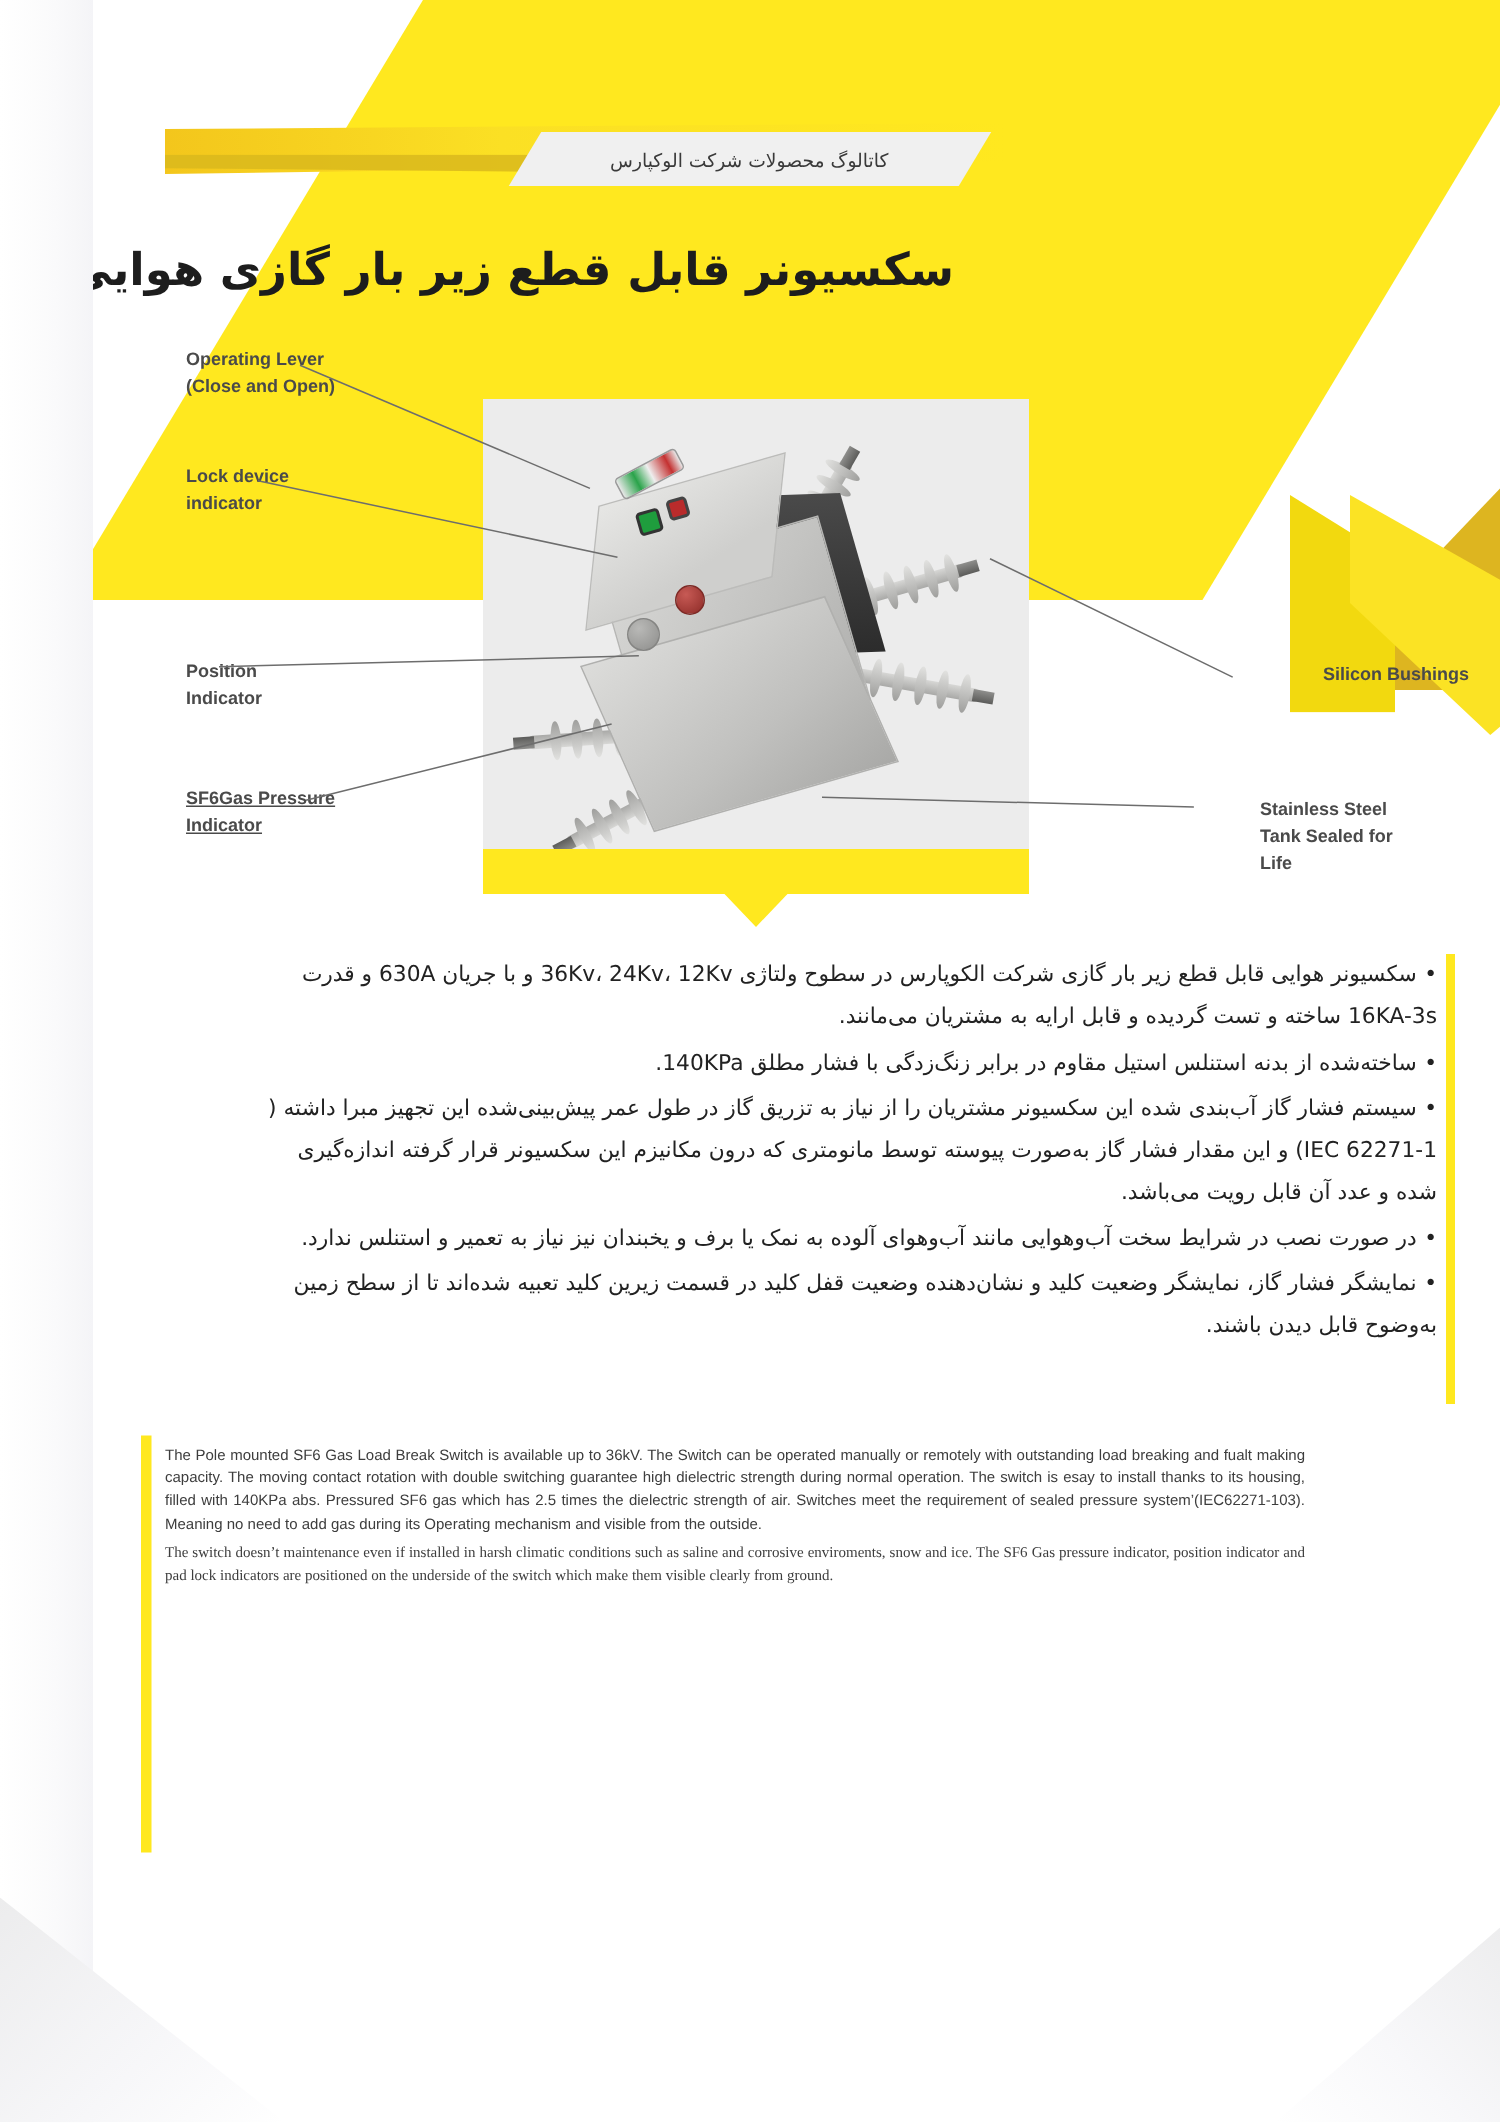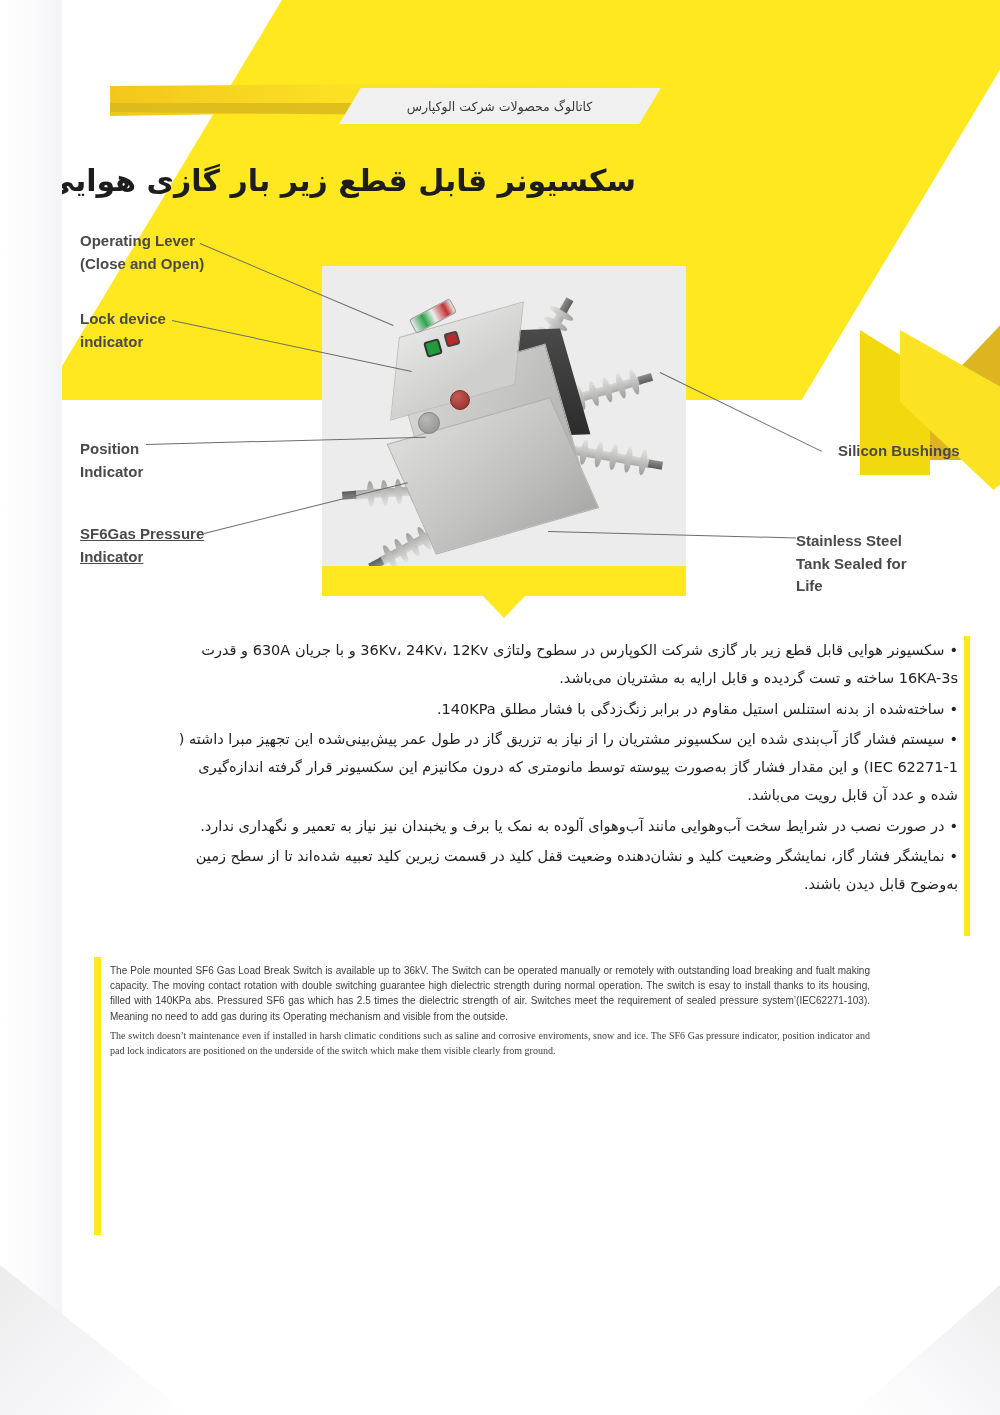--- a/index.html
+++ b/index.html
@@ -205,26 +205,27 @@
     left: 483px; top: 596px;
     width: 0; height: 0;
     border-left: 21px solid transparent;
     border-right: 21px solid transparent;
     border-top: 22px solid #ffe81f;
   }
 
   
   .callout {
     position: absolute;
-    font-size: 15px;
+    font-size: 12px;
     font-weight: bold;
     color: #4a4a4a;
     line-height: 1.5;
     font-family: "Liberation Sans", sans-serif;
     white-space: pre-line;
+    margin-left: 44px;
   }
   .callout.left  { text-align: left; }
   .callout.right { text-align: left; }
 
   .leader {
     position: absolute;
     height: 1px;
     background: #6d6d6d;
     transform-origin: left center;
   }
@@ -394,24 +395,24 @@
   <div class="callout right" style="top:440px; left:838px;">Silicon Bushings</div>
   <div class="leader" style="top:372px; left:660px; width:180px; transform:rotate(26deg);"></div>
 
   <div class="callout right" style="top:530px; left:796px;">Stainless Steel
 Tank Sealed for
 Life</div>
   <div class="leader" style="top:531px; left:548px; width:248px; transform:rotate(1.5deg);"></div>
 
   <div class="fa-accent"></div>
   <ul class="fa-list" id="fa-list">
-      <li>سکسیونر هوایی قابل قطع زیر بار گازی شرکت الکوپارس در سطوح ولتاژی 36Kv، 24Kv، 12Kv و با جریان 630A و قدرت 16KA-3s ساخته و تست گردیده و قابل ارایه به مشتریان می‌باشد.</li>
+      <li>سکسیونر هوایی قابل قطع زیر بار گازی شرکت الکوپارس در سطوح ولتاژی 36Kv، 24Kv، 12Kv و با جریان 630A و قدرت 16KA-3s ساخته و تست گردیده و قابل ارایه به مشتریان می‌مانند.</li>
       <li>ساخته‌شده از بدنه استنلس استیل مقاوم در برابر زنگ‌زدگی با فشار مطلق 140KPa.</li>
       <li>سیستم فشار گاز آب‌بندی شده این سکسیونر مشتریان را از نیاز به تزریق گاز در طول عمر پیش‌بینی‌شده این تجهیز مبرا داشته ( 1-IEC 62271) و این مقدار فشار گاز به‌صورت پیوسته توسط مانومتری که درون مکانیزم این سکسیونر قرار گرفته اندازه‌گیری شده و عدد آن قابل رویت می‌باشد.</li>
-      <li>در صورت نصب در شرایط سخت آب‌وهوایی مانند آب‌وهوای آلوده به نمک یا برف و یخبندان نیز نیاز به تعمیر و نگهداری ندارد.</li>
+      <li>در صورت نصب در شرایط سخت آب‌وهوایی مانند آب‌وهوای آلوده به نمک یا برف و یخبندان نیز نیاز به تعمیر و استنلس ندارد.</li>
       <li>نمایشگر فشار گاز، نمایشگر وضعیت کلید و نشان‌دهنده وضعیت قفل کلید در قسمت زیرین کلید تعبیه شده‌اند تا از سطح زمین به‌وضوح قابل دیدن باشند.</li>
     </ul>
 
   <div class="en-accent"></div>
   <div class="en-block" id="en-block">
       <p>The Pole mounted SF6 Gas Load Break Switch is available up to 36kV. The Switch can be operated manually or remotely with outstanding load breaking and fualt making capacity. The moving contact rotation with double switching guarantee high dielectric strength during normal operation. The switch is esay to install thanks to its housing, filled with 140KPa abs. Pressured SF6 gas which has 2.5 times the dielectric strength of air. Switches meet the requirement of sealed pressure system’(IEC62271-103). Meaning no need to add gas during its Operating mechanism and visible from the outside.</p>
       <p>The switch doesn’t maintenance even if installed in harsh climatic conditions such as saline and corrosive enviroments, snow and ice. The SF6 Gas pressure indicator, position indicator and pad lock indicators are positioned on the underside of the switch which make them visible clearly from ground.</p>
     </div>
 
   <div class="edge-left"></div>

